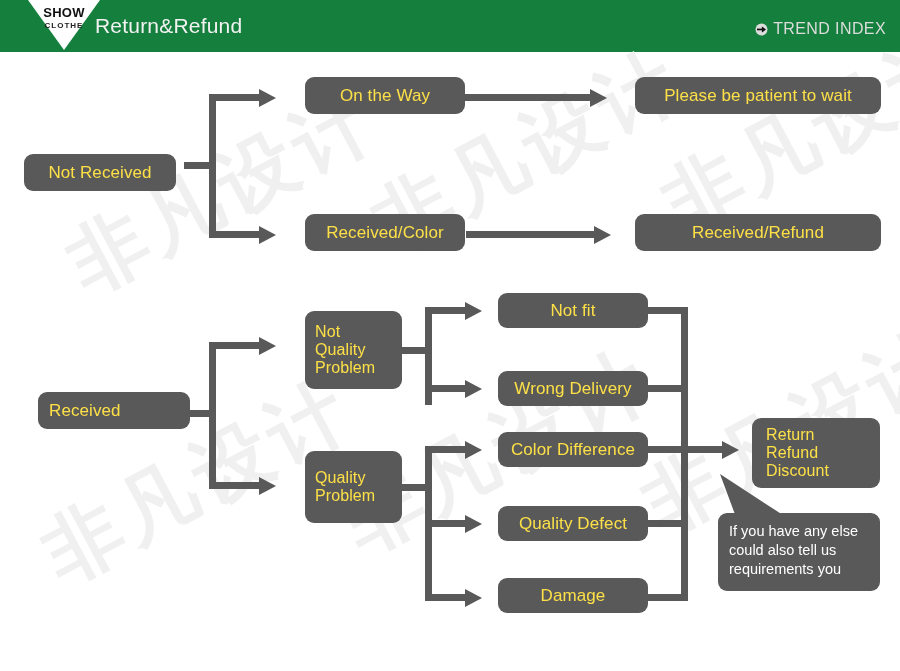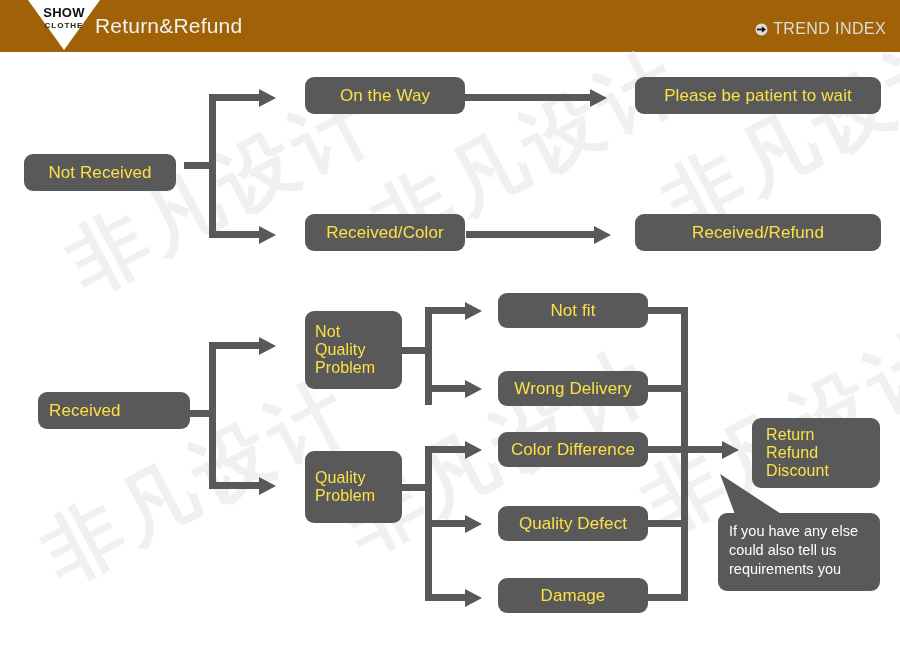--- a/index.html
+++ b/index.html
@@ -18,21 +18,21 @@
     background: #ffffff;
     overflow: hidden;
   }
 
   
   .header {
     position: absolute;
     left: 0; top: 0;
     width: 900px;
     height: 52px;
-    background: #a16207;
+    background: #15803d;
     overflow: hidden;
   }
   .logo-wrap {
     position: absolute;
     left: 28px; top: 0;
     width: 72px;
     height: 52px;
   }
   .logo-tri {
     position: absolute;

